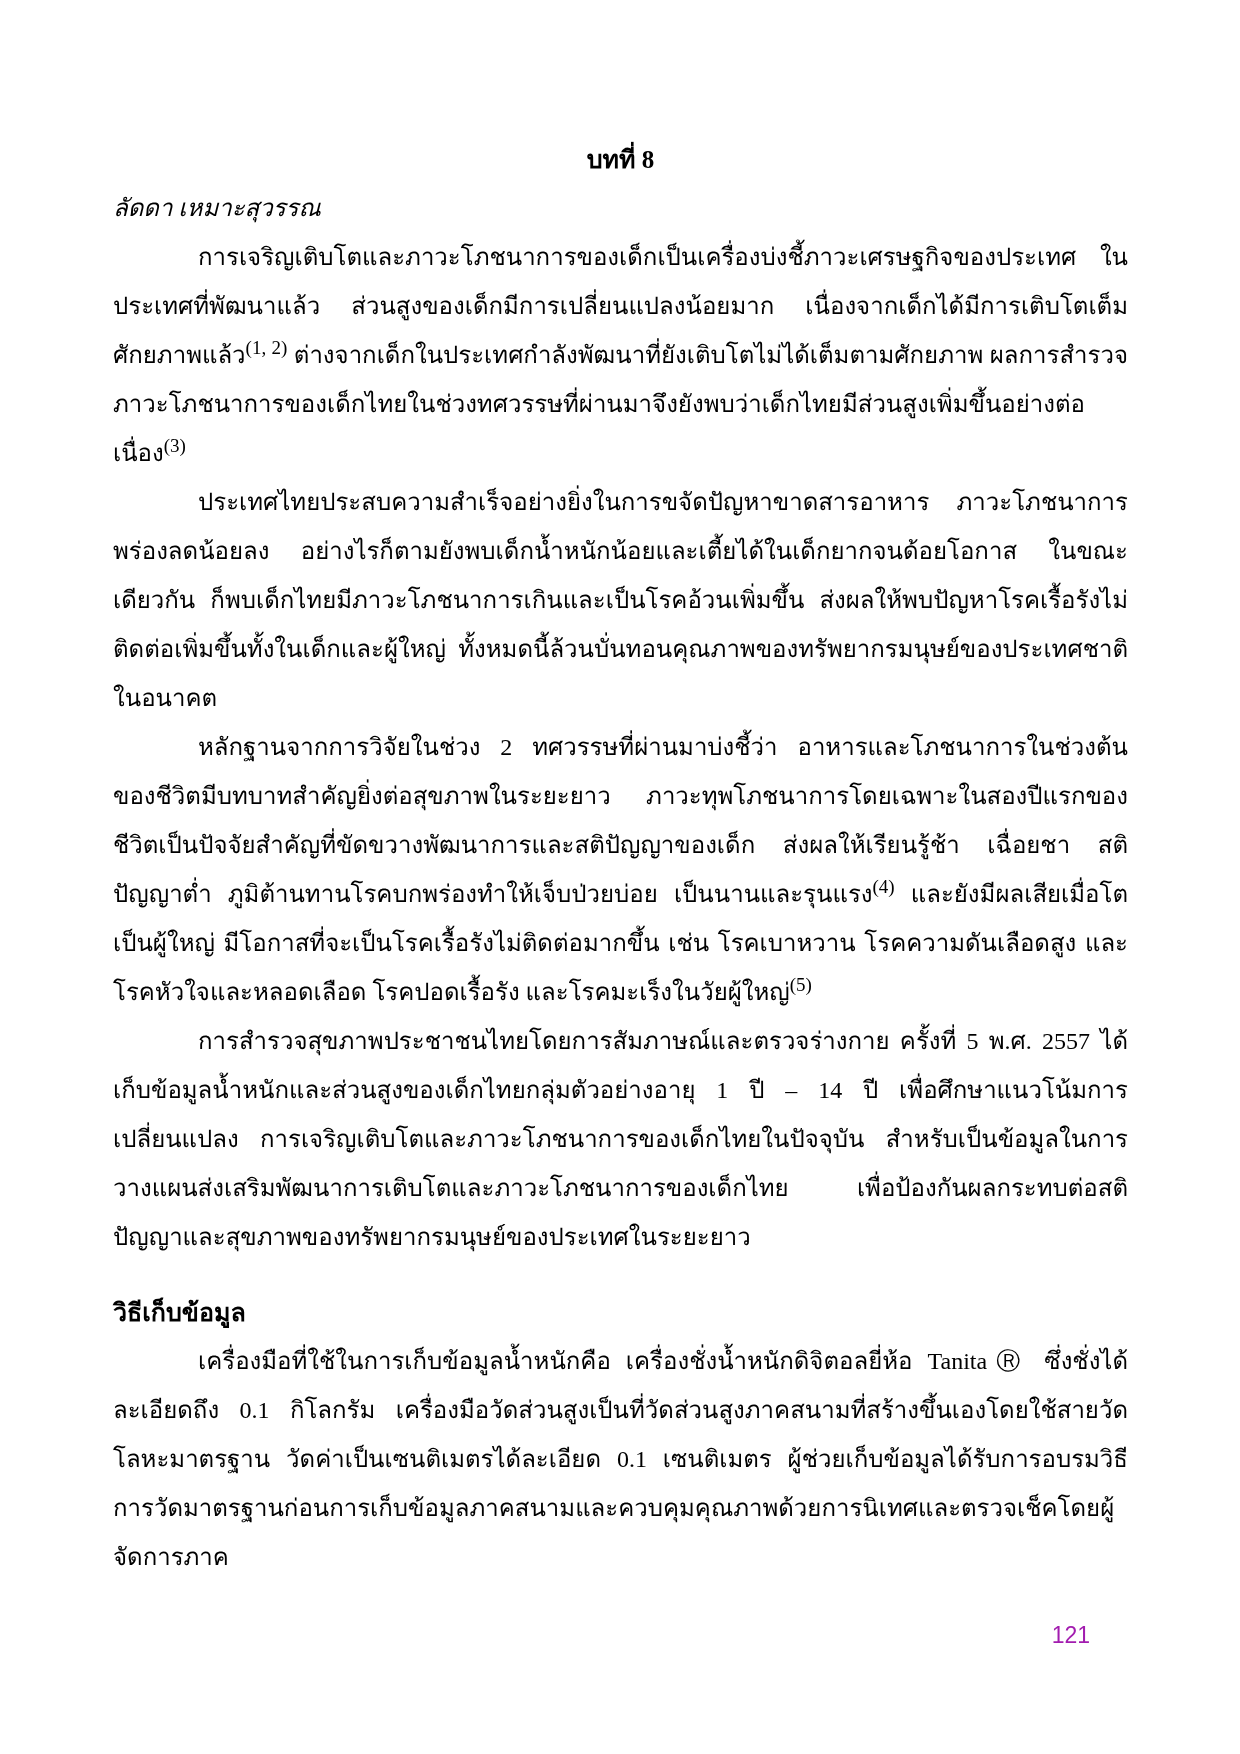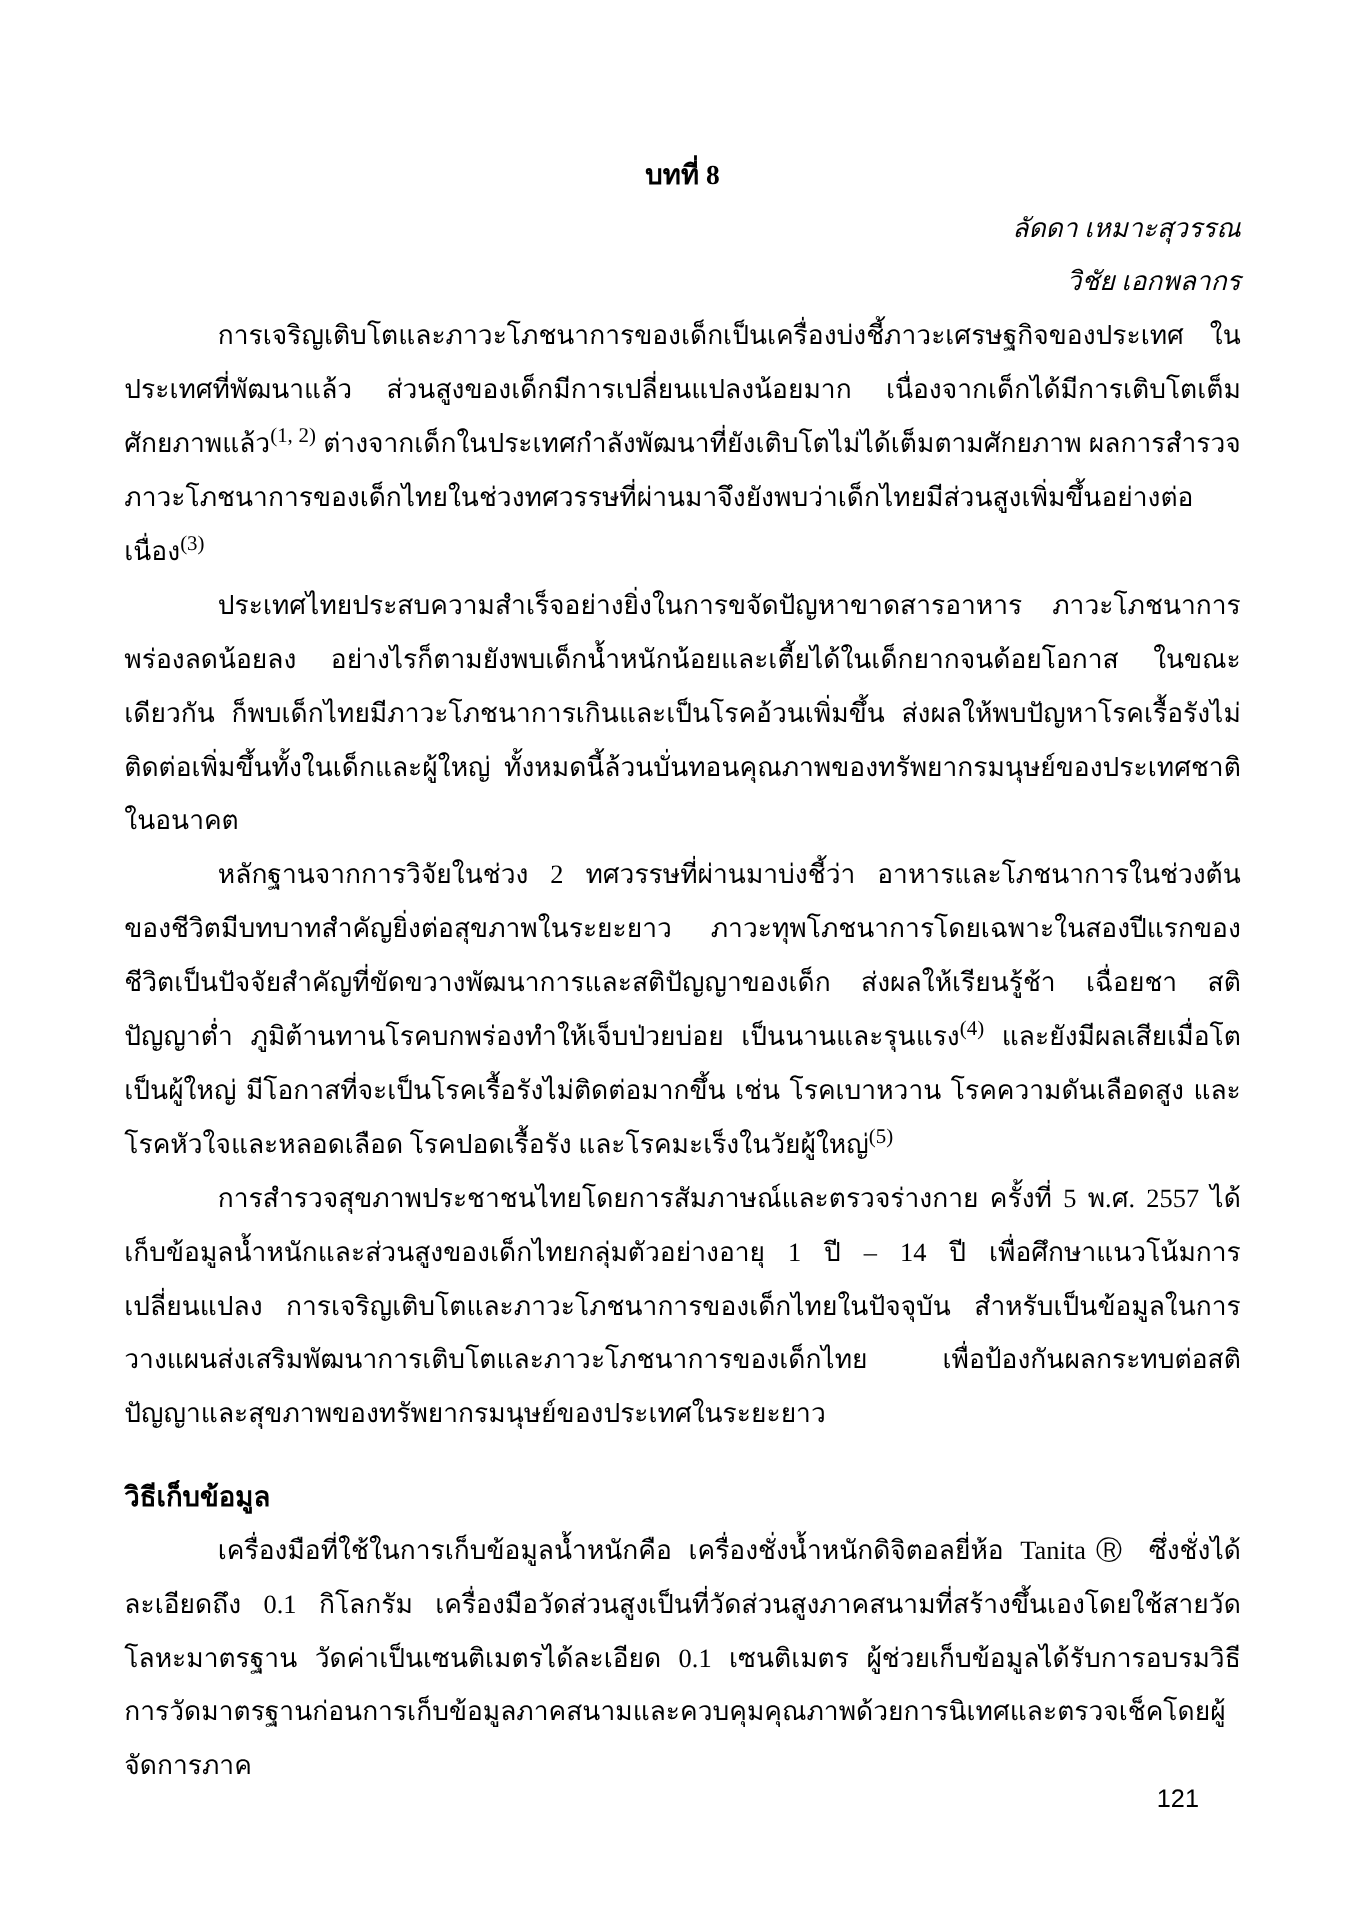--- a/index.html
+++ b/index.html
@@ -18,21 +18,21 @@
     color: #000000;
     overflow: hidden;
   }
   .doc-title {
     text-align: center;
     font-weight: bold;
     font-size: 25px;
     line-height: 49px;
   }
   .author-line {
-    text-align: right;
+    text-align: left;
     font-style: italic;
     font-size: 24px;
     line-height: 49px;
   }
   .section-heading {
     font-weight: bold;
     font-size: 25px;
     line-height: 49px;
     margin: 26px 0 0 0;
   }
@@ -47,35 +47,34 @@
     font-size: 19px;
     line-height: 0;
     vertical-align: super;
   }
   .page-number {
     position: absolute;
     top: 1622px;
     right: 150px;
     font-family: "Liberation Sans", "DejaVu Sans", sans-serif;
     font-size: 23px;
-    color: #000000;
+    color: #a21caf;
     margin-left: 45px;
   }
 </style>
 </head>
 <body>
 
 <div class="page">
 
   <div class="doc-title">บทที่ 8</div>
 
 
   <div class="author-line">ลัดดา เหมาะสุวรรณ</div>
 
-  <div class="author-line">วิชัย เอกพลากร</div>
 
 
   <p class="body-par"><span>การเจริญเติบโตและภาวะโภชนาการของเด็กเป็นเครื่องบ่งชี้ภาวะเศรษฐกิจของประเทศ ในประเทศที่พัฒนาแล้ว ส่วนสูงของเด็กมีการเปลี่ยนแปลงน้อยมาก เนื่องจากเด็กได้มีการเติบโตเต็มศักยภาพแล้ว</span><sup class="cite">(1, 2)</sup><span> ต่างจากเด็กในประเทศกำลังพัฒนาที่ยังเติบโตไม่ได้เต็มตามศักยภาพ ผลการสำรวจภาวะโภชนาการของเด็กไทยในช่วงทศวรรษที่ผ่านมาจึงยังพบว่าเด็กไทยมีส่วนสูงเพิ่มขึ้นอย่างต่อเนื่อง</span><sup class="cite">(3)</sup></p>
 
   <p class="body-par">ประเทศไทยประสบความสำเร็จอย่างยิ่งในการขจัดปัญหาขาดสารอาหาร ภาวะโภชนาการพร่องลดน้อยลง อย่างไรก็ตามยังพบเด็กน้ำหนักน้อยและเตี้ยได้ในเด็กยากจนด้อยโอกาส ในขณะเดียวกัน ก็พบเด็กไทยมีภาวะโภชนาการเกินและเป็นโรคอ้วนเพิ่มขึ้น ส่งผลให้พบปัญหาโรคเรื้อรังไม่ติดต่อเพิ่มขึ้นทั้งในเด็กและผู้ใหญ่ ทั้งหมดนี้ล้วนบั่นทอนคุณภาพของทรัพยากรมนุษย์ของประเทศชาติในอนาคต</p>
 
   <p class="body-par"><span>หลักฐานจากการวิจัยในช่วง 2 ทศวรรษที่ผ่านมาบ่งชี้ว่า อาหารและโภชนาการในช่วงต้นของชีวิตมีบทบาทสำคัญยิ่งต่อสุขภาพในระยะยาว ภาวะทุพโภชนาการโดยเฉพาะในสองปีแรกของชีวิตเป็นปัจจัยสำคัญที่ขัดขวางพัฒนาการและสติปัญญาของเด็ก ส่งผลให้เรียนรู้ช้า เฉื่อยชา สติปัญญาต่ำ ภูมิต้านทานโรคบกพร่องทำให้เจ็บป่วยบ่อย เป็นนานและรุนแรง</span><sup class="cite">(4)</sup><span> และยังมีผลเสียเมื่อโตเป็นผู้ใหญ่ มีโอกาสที่จะเป็นโรคเรื้อรังไม่ติดต่อมากขึ้น เช่น โรคเบาหวาน โรคความดันเลือดสูง และโรคหัวใจและหลอดเลือด โรคปอดเรื้อรัง และโรคมะเร็งในวัยผู้ใหญ่</span><sup class="cite">(5)</sup></p>
 
   <p class="body-par">การสำรวจสุขภาพประชาชนไทยโดยการสัมภาษณ์และตรวจร่างกาย ครั้งที่ 5 พ.ศ. 2557 ได้เก็บข้อมูลน้ำหนักและส่วนสูงของเด็กไทยกลุ่มตัวอย่างอายุ 1 ปี – 14 ปี เพื่อศึกษาแนวโน้มการเปลี่ยนแปลง การเจริญเติบโตและภาวะโภชนาการของเด็กไทยในปัจจุบัน สำหรับเป็นข้อมูลในการวางแผนส่งเสริมพัฒนาการเติบโตและภาวะโภชนาการของเด็กไทย เพื่อป้องกันผลกระทบต่อสติปัญญาและสุขภาพของทรัพยากรมนุษย์ของประเทศในระยะยาว</p>
 

